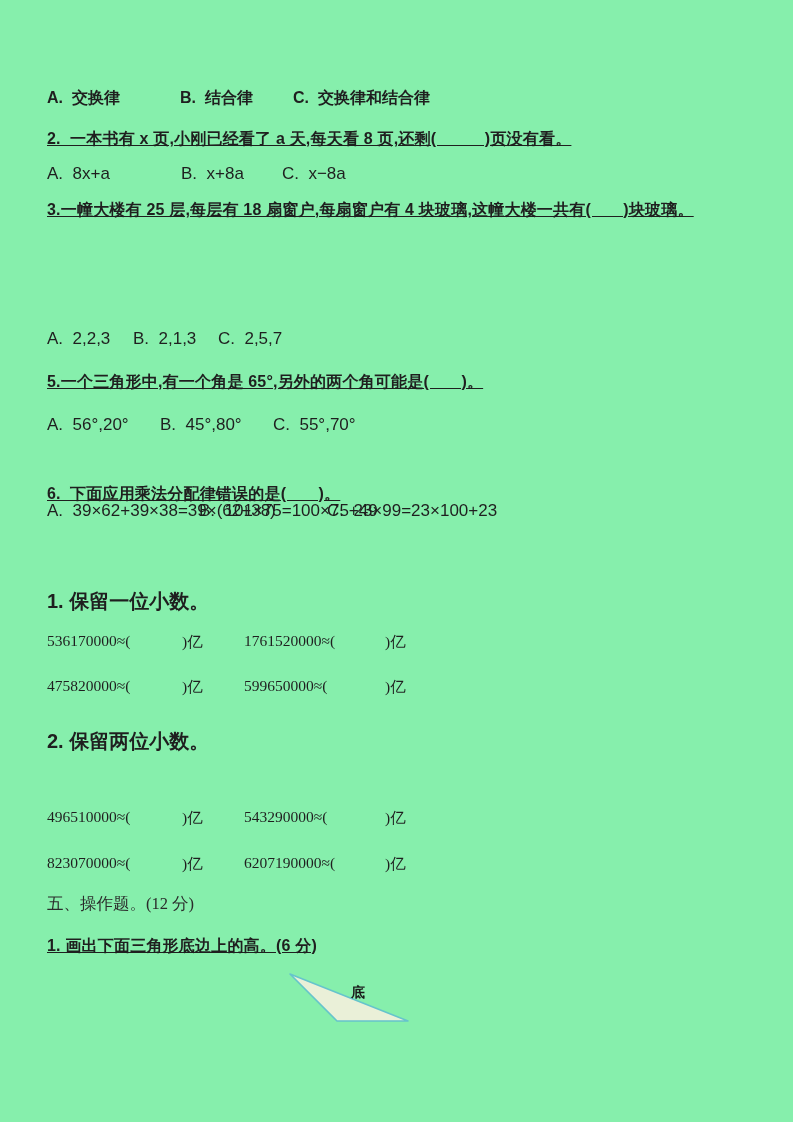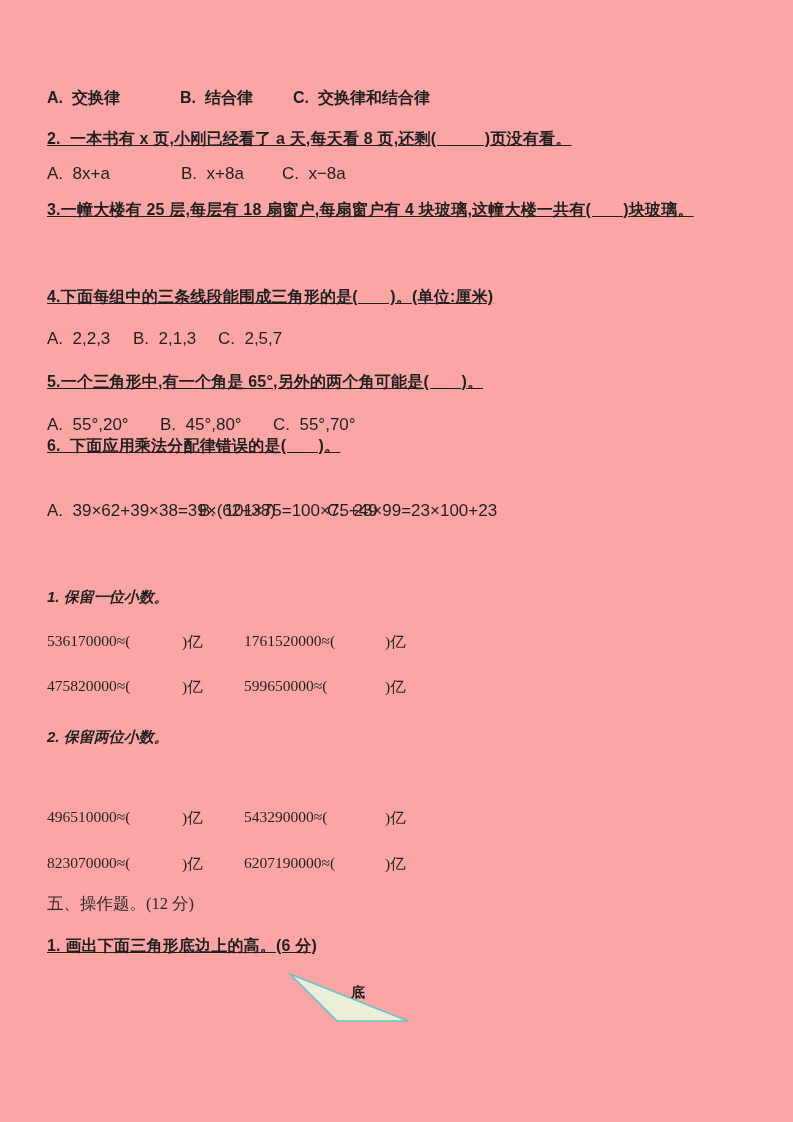--- a/index.html
+++ b/index.html
@@ -1,19 +1,19 @@
 <!DOCTYPE html>
 <html><head>
 <meta charset="utf-8">
 <style>
   html,body{margin:0;padding:0;background:#ffffff;}
   .page{
     position:relative;
     width:793px;height:1122px;
-    background:#fca5a5;
+    background:#86efac;
     overflow:hidden;
     font-family:"Liberation Serif",serif;
     color:#1f1f1f;
   }
   .row{position:absolute;left:47px;width:720px;height:22px;}
   [data-bind]{white-space:pre-wrap;}
   .stem{
     font-family:"Liberation Sans",sans-serif;
     font-weight:700;
     font-size:16px;
@@ -22,22 +22,21 @@
   }
   .serif-head{
     font-family:"Liberation Serif",serif;
     font-weight:400;
     font-size:16.5px;
     color:#2b2b2b;
   }
   .sub-head{
     font-family:"Liberation Sans",sans-serif;
     font-weight:700;
-    font-size:15px;
-    font-style:italic;
+    font-size:20px;
   }
   .opts .o{
     position:absolute;top:0;left:0;
     font-size:17px;
     font-family:Liberation Sans, sans-serif;
   }
   .opts.cn .o{
     font-family:"Liberation Sans",sans-serif;
     font-weight:700;
     font-size:16px;
@@ -76,35 +75,34 @@
 
   <div class="row stem" style="top:129px" data-bind="quiz.q2_stem">2.  一本书有 x 页,小刚已经看了 a 天,每天看 8 页,还剩(　　　)页没有看。</div>
   <div class="row opts q2row" style="top:164px">
     <span class="o" data-bind="quiz.q2_options.0">A.  8x+a</span>
     <span class="o" data-bind="quiz.q2_options.1">B.  x+8a</span>
     <span class="o" data-bind="quiz.q2_options.2">C.  x−8a</span>
   </div>
 
   <div class="row stem" style="top:200px" data-bind="quiz.q3_stem">3.一幢大楼有 25 层,每层有 18 扇窗户,每扇窗户有 4 块玻璃,这幢大楼一共有(　　)块玻璃。</div>
 
-  <div class="row stem" style="top:287px" data-bind="quiz.q4_stem">4.下面每组中的三条线段能围成三角形的是(　　)。(单位:厘米)</div>
   <div class="row opts q4row" style="top:329px">
     <span class="o" data-bind="quiz.q4_options.0">A.  2,2,3</span>
     <span class="o" data-bind="quiz.q4_options.1">B.  2,1,3</span>
     <span class="o" data-bind="quiz.q4_options.2">C.  2,5,7</span>
   </div>
 
   <div class="row stem" style="top:372px" data-bind="quiz.q5_stem">5.一个三角形中,有一个角是 65°,另外的两个角可能是(　　)。</div>
   <div class="row opts q5row" style="top:415px">
-    <span class="o" data-bind="quiz.q5_options.0">A.  55°,20°</span>
+    <span class="o" data-bind="quiz.q5_options.0">A.  56°,20°</span>
     <span class="o" data-bind="quiz.q5_options.1">B.  45°,80°</span>
     <span class="o" data-bind="quiz.q5_options.2">C.  55°,70°</span>
   </div>
 
-  <div class="row stem" style="top:436px" data-bind="quiz.q6_stem">6.  下面应用乘法分配律错误的是(　　)。</div>
+  <div class="row stem" style="top:484px" data-bind="quiz.q6_stem">6.  下面应用乘法分配律错误的是(　　)。</div>
   <div class="row opts q6row" style="top:501px">
     <span class="o" data-bind="quiz.q6_options.0">A.  39×62+39×38=39×(62+38)</span>
     <span class="o" data-bind="quiz.q6_options.1">B.  101×75=100×75+49</span>
     <span class="o" data-bind="quiz.q6_options.2">C.  23×99=23×100+23</span>
   </div>
 
   <div class="row sub-head" style="top:588px" data-bind="section4.part1_title">1. 保留一位小数。</div>
 
   <div class="row nrow" style="top:632px">
     <span class="c c1" data-bind="section4.part1_rows.0.c1">536170000≈(</span>

